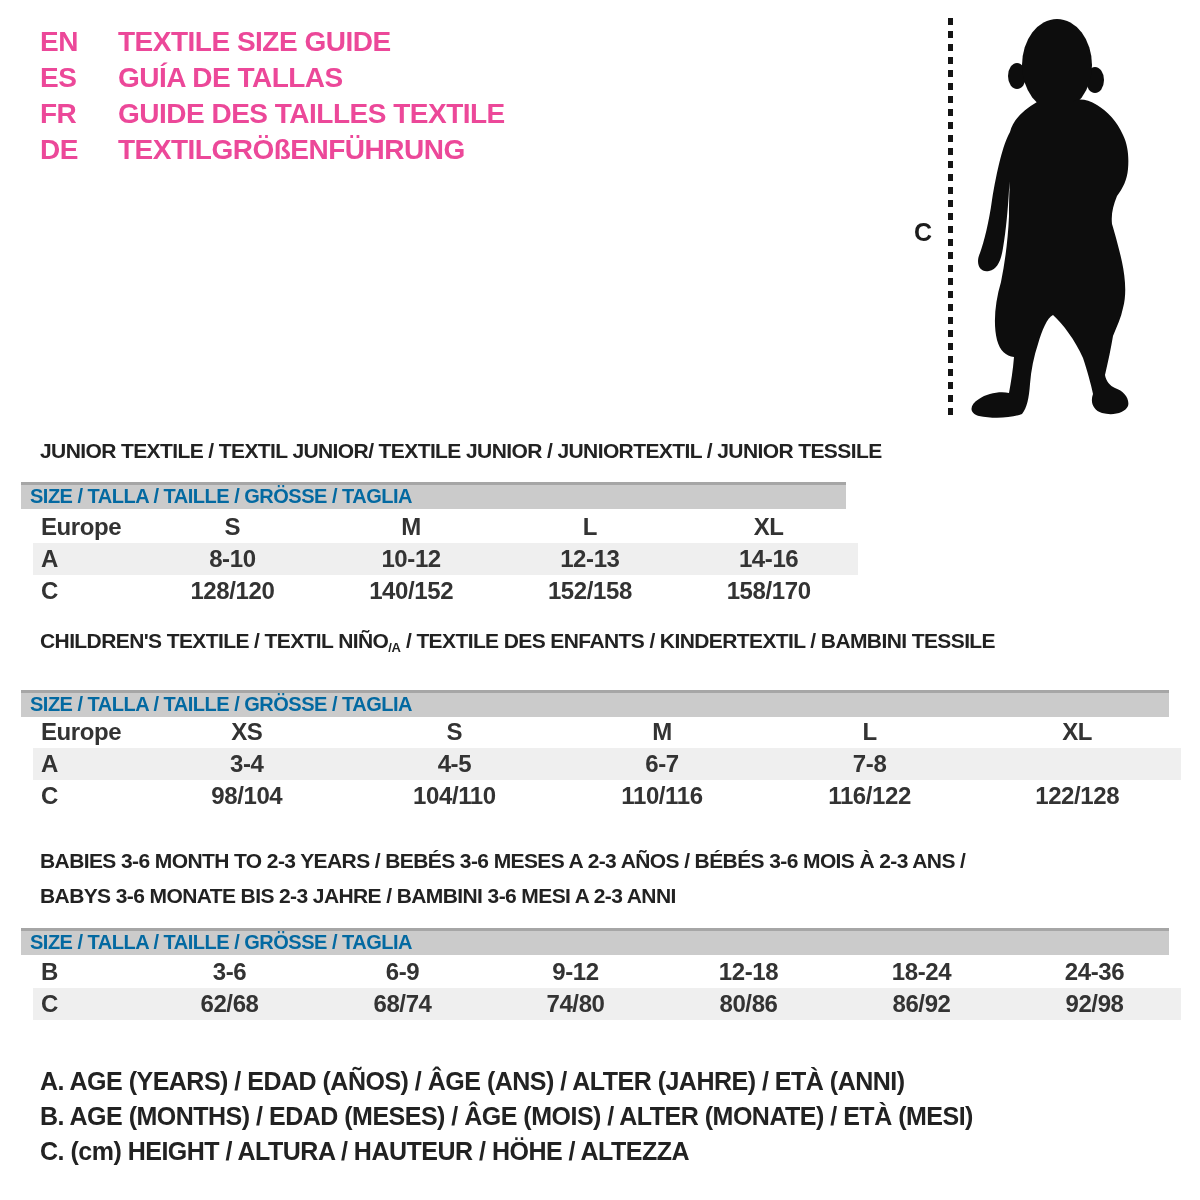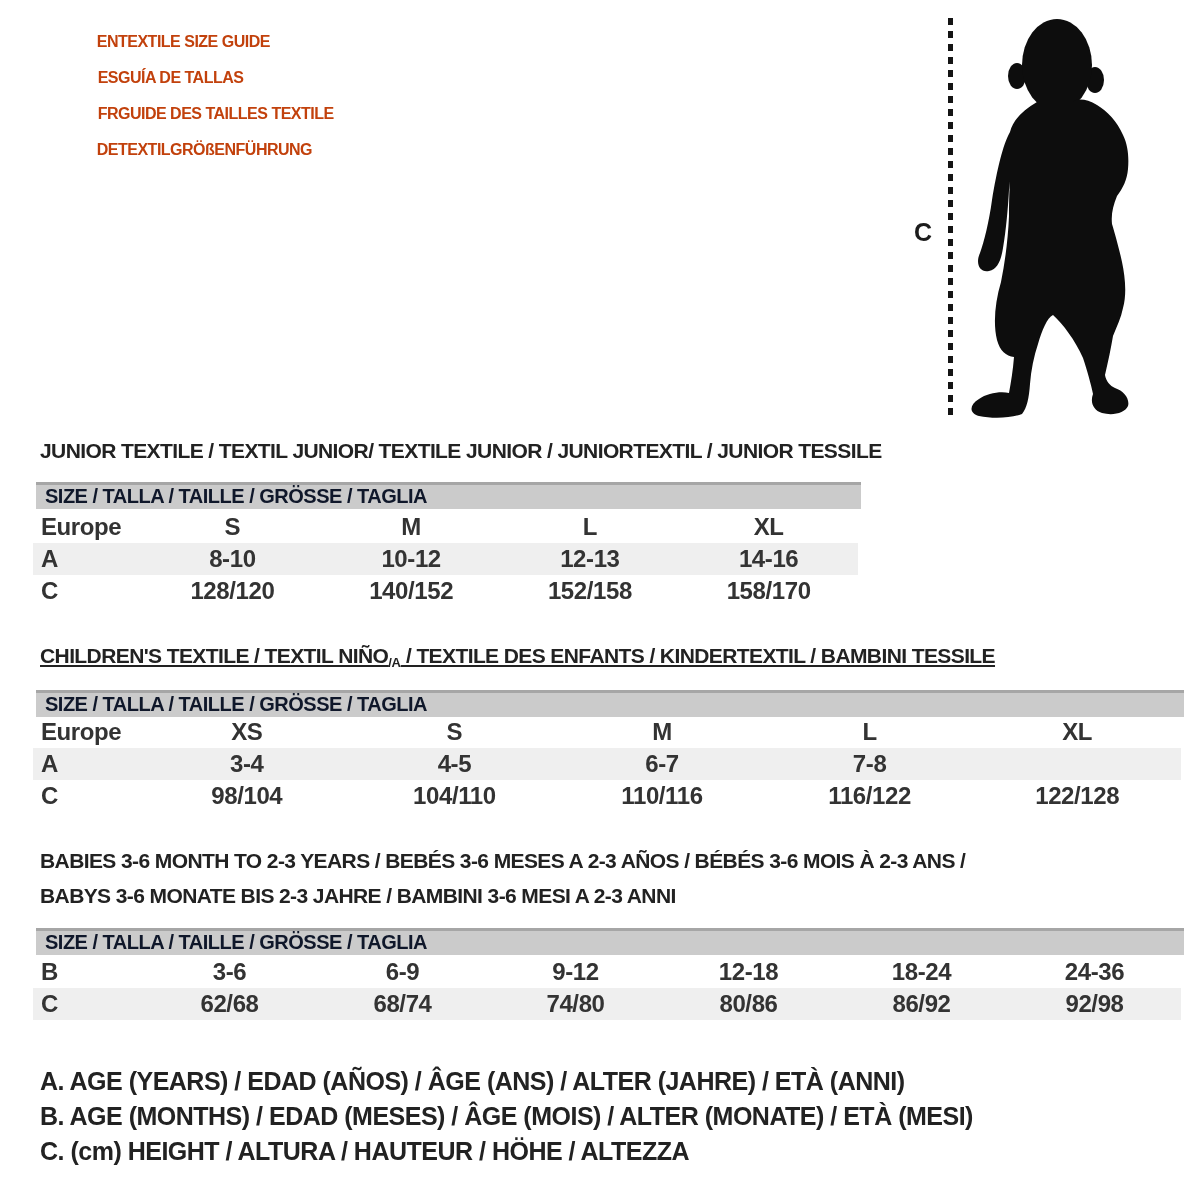--- a/index.html
+++ b/index.html
@@ -7,43 +7,43 @@
     width: 1200px; height: 1200px;
     background: #ffffff;
     font-family: "Liberation Sans", sans-serif;
     font-weight: bold;
     color: #2d2d2d;
   }
   .page { position: relative; width: 1200px; height: 1200px; overflow: hidden; background:#fff; }
 
   
   .lang-block { position: absolute; left: 40px; top: 24px; }
-  .lang-row { display: flex; line-height: 36px; font-size: 16px; letter-spacing: -0.5px; color:#c2410c;text-align:right; }
+  .lang-row { display: flex; line-height: 36px; font-size: 28px; letter-spacing: -0.5px; color:#ec4899; }
   .lang-code { width: 78px; }
 
   
   .dotted-line {
     position: absolute; left: 948px; top: 18px; width: 5px; height: 398px;
     background: repeating-linear-gradient(to bottom, #141414 0 7px, transparent 7px 13px);
   }
   .c-label { position: absolute; left: 914px; top: 218px; font-size: 25px; color:#1c1c1c; }
   .baby-svg { position: absolute; left: 965px; top: 12px; width: 170px; height: 408px; }
 
   
   .heading {
     position: absolute; left: 40px;
     font-size: 21px; line-height: 35px; letter-spacing: -0.6px;
     white-space: nowrap; color: #222;
   }
   .sub-seg { font-size: 13px; position: relative; top: 4px; letter-spacing: -0.3px; }
   .size-bar {
-    position: absolute; left: 36px; box-sizing: border-box; height: 27px;
+    position: absolute; left: 21px; box-sizing: border-box; height: 27px;
     background: #cbcbcb; border-top: 3px solid #a6a6a6;
     font-size: 20px; line-height: 23px; padding-left: 9px; letter-spacing: -0.5px;
-    color: #0f172a; white-space: nowrap;
+    color: #0369a1; white-space: nowrap;
   }
   .trow {
     position: absolute; left: 33px; height: 32px; display: grid;
     font-size: 24px; line-height: 32px; letter-spacing: -0.4px; color: #333;
   }
   .trow.shaded { background: #efefef; }
   .trow .lbl { text-align: left; padding-left: 8px; }
   .trow .val { text-align: center; }
 
   
@@ -140,21 +140,21 @@
         <div class="val">12-13</div>
         <div class="val">14-16</div>
       </div>
       <div class="trow" style="top: 575px; width: 825px; grid-template-columns: 110px repeat(4, 1fr);">
         <div class="lbl">C</div>
         <div class="val">128/120</div>
         <div class="val">140/152</div>
         <div class="val">152/158</div>
         <div class="val">158/170</div>
       </div>
-      <div class="heading" style="top: 638px; text-decoration: underline;"><span class="seg">CHILDREN'S TEXTILE / TEXTIL NIÑO</span><span class="sub-seg">/A</span><span class="seg"> / TEXTILE DES ENFANTS / KINDERTEXTIL / BAMBINI TESSILE</span></div>
+      <div class="heading" style="top: 623px;"><span class="seg">CHILDREN'S TEXTILE / TEXTIL NIÑO</span><span class="sub-seg">/A</span><span class="seg"> / TEXTILE DES ENFANTS / KINDERTEXTIL / BAMBINI TESSILE</span></div>
       <div class="size-bar" style="top: 690px; width: 1148px;">SIZE / TALLA / TAILLE / GRÖSSE / TAGLIA</div>
       <div class="trow" style="top: 716px; width: 1148px; grid-template-columns: 110px repeat(5, 1fr);">
         <div class="lbl">Europe</div>
         <div class="val">XS</div>
         <div class="val">S</div>
         <div class="val">M</div>
         <div class="val">L</div>
         <div class="val">XL</div>
       </div>
       <div class="trow shaded" style="top: 748px; width: 1148px; grid-template-columns: 110px repeat(5, 1fr);">

